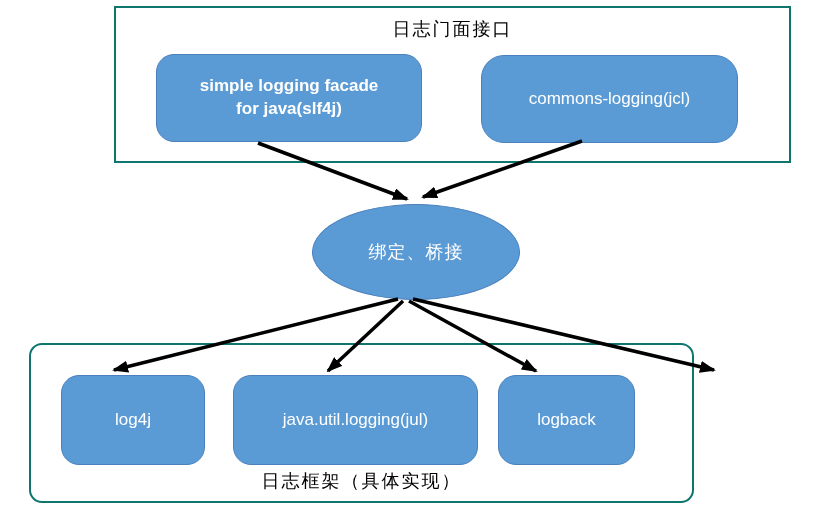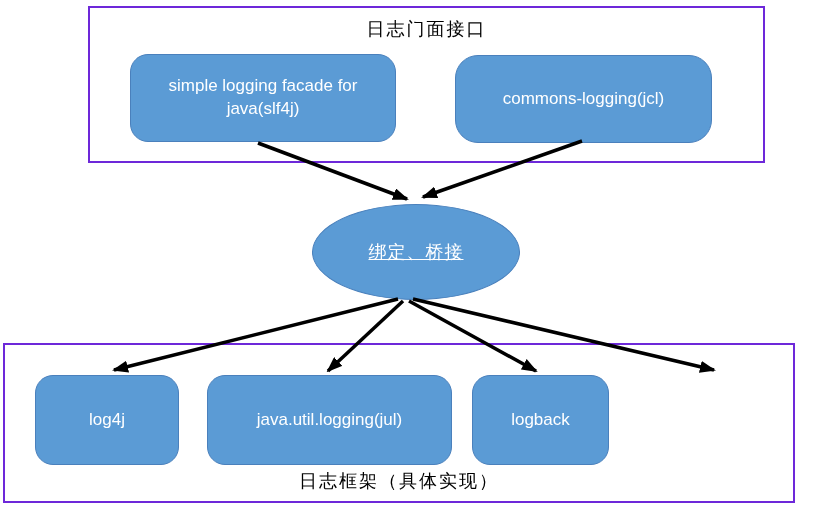--- a/index.html
+++ b/index.html
@@ -6,26 +6,27 @@
   .canvas {
     position: relative;
     width: 828px;
     height: 514px;
     background: #ffffff;
     font-family: "Liberation Sans", "DejaVu Sans", sans-serif;
     overflow: hidden;
   }
   .group {
     position: absolute;
-    border: 2px solid #6d28d9;
+    border: 2px solid #0f766e;
     background: #ffffff;
     box-sizing: border-box;
+    margin-left: 26px;
   }
   .group-facade { left: 88px; top: 6px; width: 677px; height: 157px; }
-  .group-frameworks { left: 3px; top: 343px; width: 792px; height: 160px; }
+  .group-frameworks { left: 3px; top: 343px; width: 665px; height: 160px; border-radius: 13px; }
   .group-title {
     position: absolute;
     left: 0; width: 100%;
     text-align: center;
     color: #000000;
     font-family: "Liberation Serif", "DejaVu Serif", serif;
     font-size: 18px;
     letter-spacing: 2px;
   }
   .group-title.top { top: 9px; }
@@ -39,34 +40,33 @@
     display: flex;
     align-items: center;
     justify-content: center;
     text-align: center;
     color: #ffffff;
     font-size: 17px;
     line-height: 1.35;
   }
   .node .label { display: inline-block; }
   .node-slf4j   { left: 40px;  top: 46px; width: 266px; height: 88px; }
-  .node-slf4j .label { max-width: 192px; }
+  .node-slf4j .label { max-width: 192px; font-weight: bold; }
   .node-jcl     { left: 365px; top: 47px; width: 257px; height: 88px; border-radius: 23px; }
   .node-binding {
     position: absolute;
     left: 312px; top: 204px; width: 208px; height: 96px;
     background: #5B9BD5;
     border: 1.5px solid #4A80BC;
     border-radius: 50%;
     box-sizing: border-box;
     display: flex;
     align-items: center;
     justify-content: center;
     color: #ffffff;
-    text-decoration: underline;
   }
   .cjk {
     font-family: "Liberation Serif", "DejaVu Serif", serif;
     font-size: 18px;
     letter-spacing: 1px;
   }
   .node-log4j   { left: 30px;  top: 30px; width: 144px; height: 90px; }
   .node-jul     { left: 202px; top: 30px; width: 245px; height: 90px; }
   .node-logback { left: 467px; top: 30px; width: 137px; height: 90px; }
   .node-other   { left: 635px; top: 30px; width: 165px; height: 90px; }

